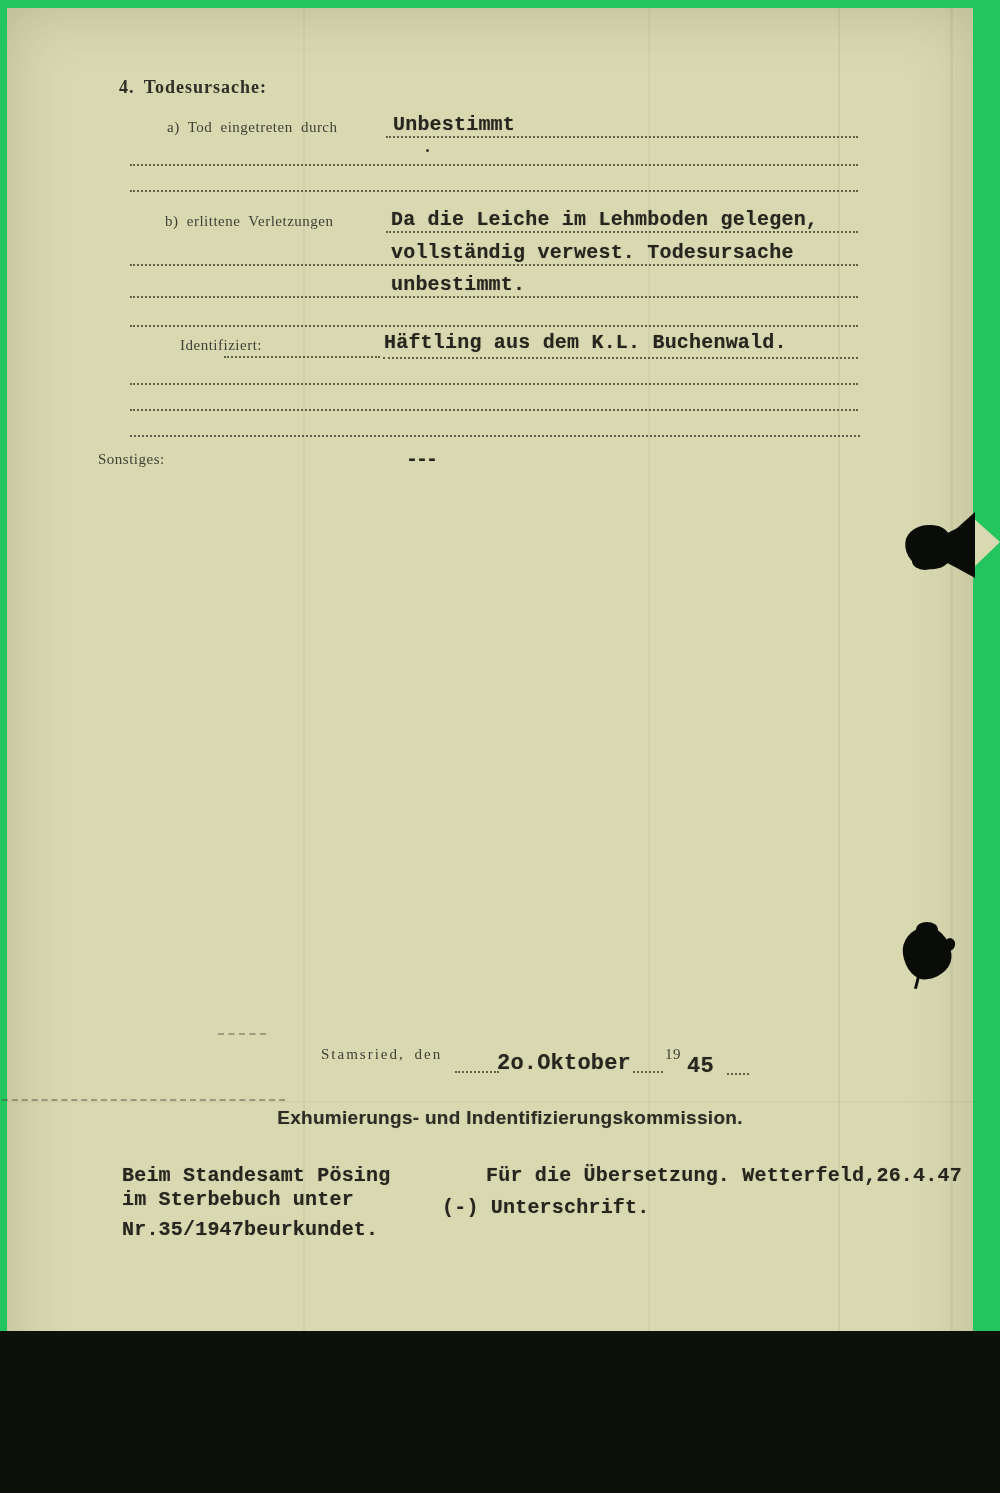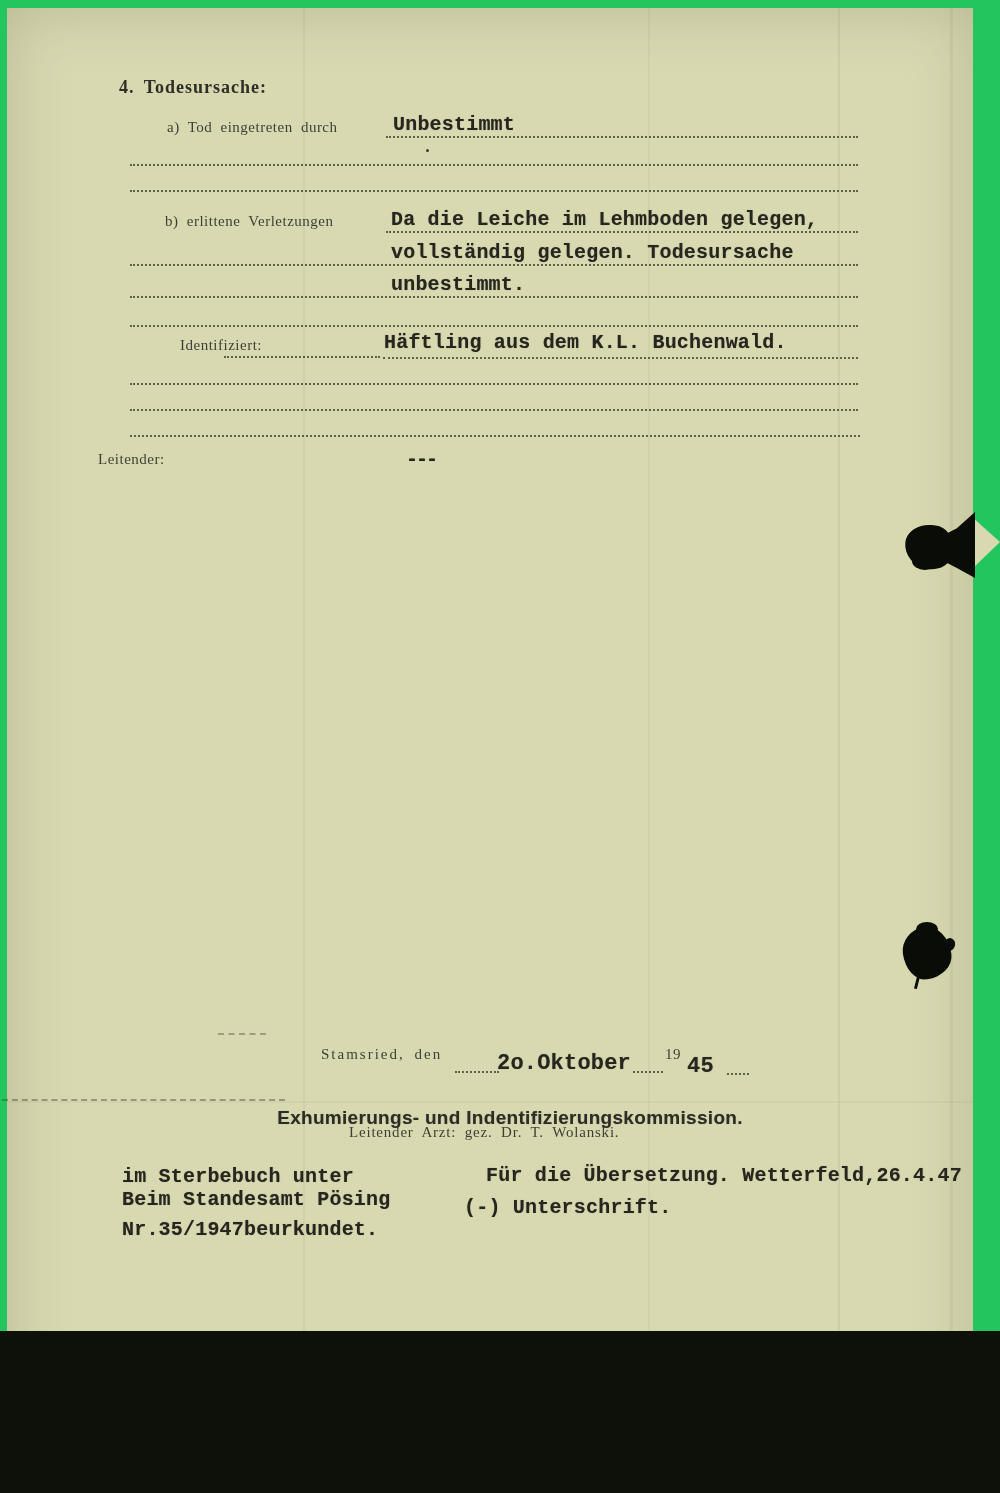--- a/index.html
+++ b/index.html
@@ -52,35 +52,35 @@
   <div class="printed" style="left:167px;top:119px;">a) Tod eingetreten durch</div>
   <div class="typed" style="left:393px;top:113px;">Unbestimmt</div>
   <div class="dots" style="left:386px;top:136px;width:472px;"></div>
   <div class="speck" style="left:426px;top:149px;width:3px;height:3px;"></div>
   <div class="dots" style="left:130px;top:164px;width:728px;"></div>
   <div class="dots" style="left:130px;top:190px;width:728px;"></div>
 
   <div class="printed" style="left:165px;top:213px;">b) erlittene Verletzungen</div>
   <div class="typed" style="left:391px;top:208px;">Da die Leiche im Lehmboden gelegen,</div>
   <div class="dots" style="left:386px;top:231px;width:472px;"></div>
-  <div class="typed" style="left:391px;top:241px;">vollständig gelegen. Todesursache</div>
+  <div class="typed" style="left:391px;top:241px;">vollständig verwest. Todesursache</div>
   <div class="dots" style="left:130px;top:264px;width:728px;"></div>
   <div class="typed" style="left:391px;top:273px;">unbestimmt.</div>
   <div class="dots" style="left:130px;top:296px;width:728px;"></div>
   <div class="dots" style="left:130px;top:325px;width:728px;"></div>
 
   <div class="printed" style="left:132px;top:337px;margin-left:48px;">Identifiziert:</div>
   <div class="dots" style="left:224px;top:356px;width:156px;"></div>
   <div class="typed" style="left:384px;top:331px;">Häftling aus dem K.L. Buchenwald.</div>
   <div class="dots" style="left:383px;top:357px;width:475px;"></div>
   <div class="dots" style="left:130px;top:383px;width:728px;"></div>
   <div class="dots" style="left:130px;top:409px;width:728px;"></div>
   <div class="dots" style="left:130px;top:435px;width:730px;"></div>
 
-  <div class="printed" style="left:98px;top:451px;">Leitender:</div>
+  <div class="printed" style="left:98px;top:451px;">Sonstiges:</div>
   <div class="typed dashes" style="left:406px;top:448px;">---</div>
 
   <div style="position:absolute;left:972px;top:517px;width:28px;height:52px;background:#d8d9b1;
               clip-path:polygon(0 0,100% 48%,0 100%);"></div>
   <div class="blot" style="left:938px;top:510px;width:37px;height:70px;
               clip-path:polygon(0 40%,51% 26%,100% 3%,100% 97%,51% 83%,0 69%);"></div>
   <div class="blot" style="left:905px;top:525px;width:48px;height:44px;
               border-radius:55% 45% 50% 60% / 50% 55% 45% 60%;transform:rotate(6deg);"></div>
   <div class="blot" style="left:912px;top:552px;width:26px;height:18px;border-radius:50%;"></div>
 
@@ -95,28 +95,27 @@
 
   <div class="printed" style="left:321px;top:1046px;letter-spacing:2px;">Stamsried, den</div>
   <div class="dots" style="left:455px;top:1071px;width:44px;"></div>
   <div class="typed typed-lg" style="left:497px;top:1051px;">2o.Oktober</div>
   <div class="dots" style="left:633px;top:1071px;width:30px;"></div>
   <div class="printed" style="left:665px;top:1046px;">19</div>
   <div class="typed typed-lg" style="left:687px;top:1054px;">45</div>
   <div class="dots" style="left:727px;top:1073px;width:22px;"></div>
 
   <div class="sans-bold" style="left:240px;top:1087px;width:540px;text-align:center;margin-top:20px;">Exhumierungs- und Indentifizierungskommission.</div>
-  <div class="printed" style="left:349px;top:1124px;letter-spacing:0.8px;">Leitender Arzt: gez. Dr. T. Wolanski.</div>
 
   <div style="position:absolute;left:122px;top:1164px;">
+    <div class="typed" style="position:static;">Beim Standesamt Pösing</div>
     <div class="typed" style="position:static;margin-top:1px;">im Sterbebuch unter</div>
-    <div class="typed" style="position:static;">Beim Standesamt Pösing</div>
     <div class="typed" style="position:static;margin-top:7px;">Nr.35/1947beurkundet.</div>
   </div>
 
   <div class="typed" style="left:486px;top:1164px;">Für die Übersetzung. Wetterfeld,26.4.47</div>
-  <div class="typed" style="left:464px;top:1196px;">(-) Unterschrift.</div>
+  <div class="typed" style="left:442px;top:1196px;">(-) Unterschrift.</div>
 
   <div class="stamp">
     <span class="pre">2 8. 11.</span><span class="yr">49</span>
   </div>
 
 </div>
 
 </body></html>

